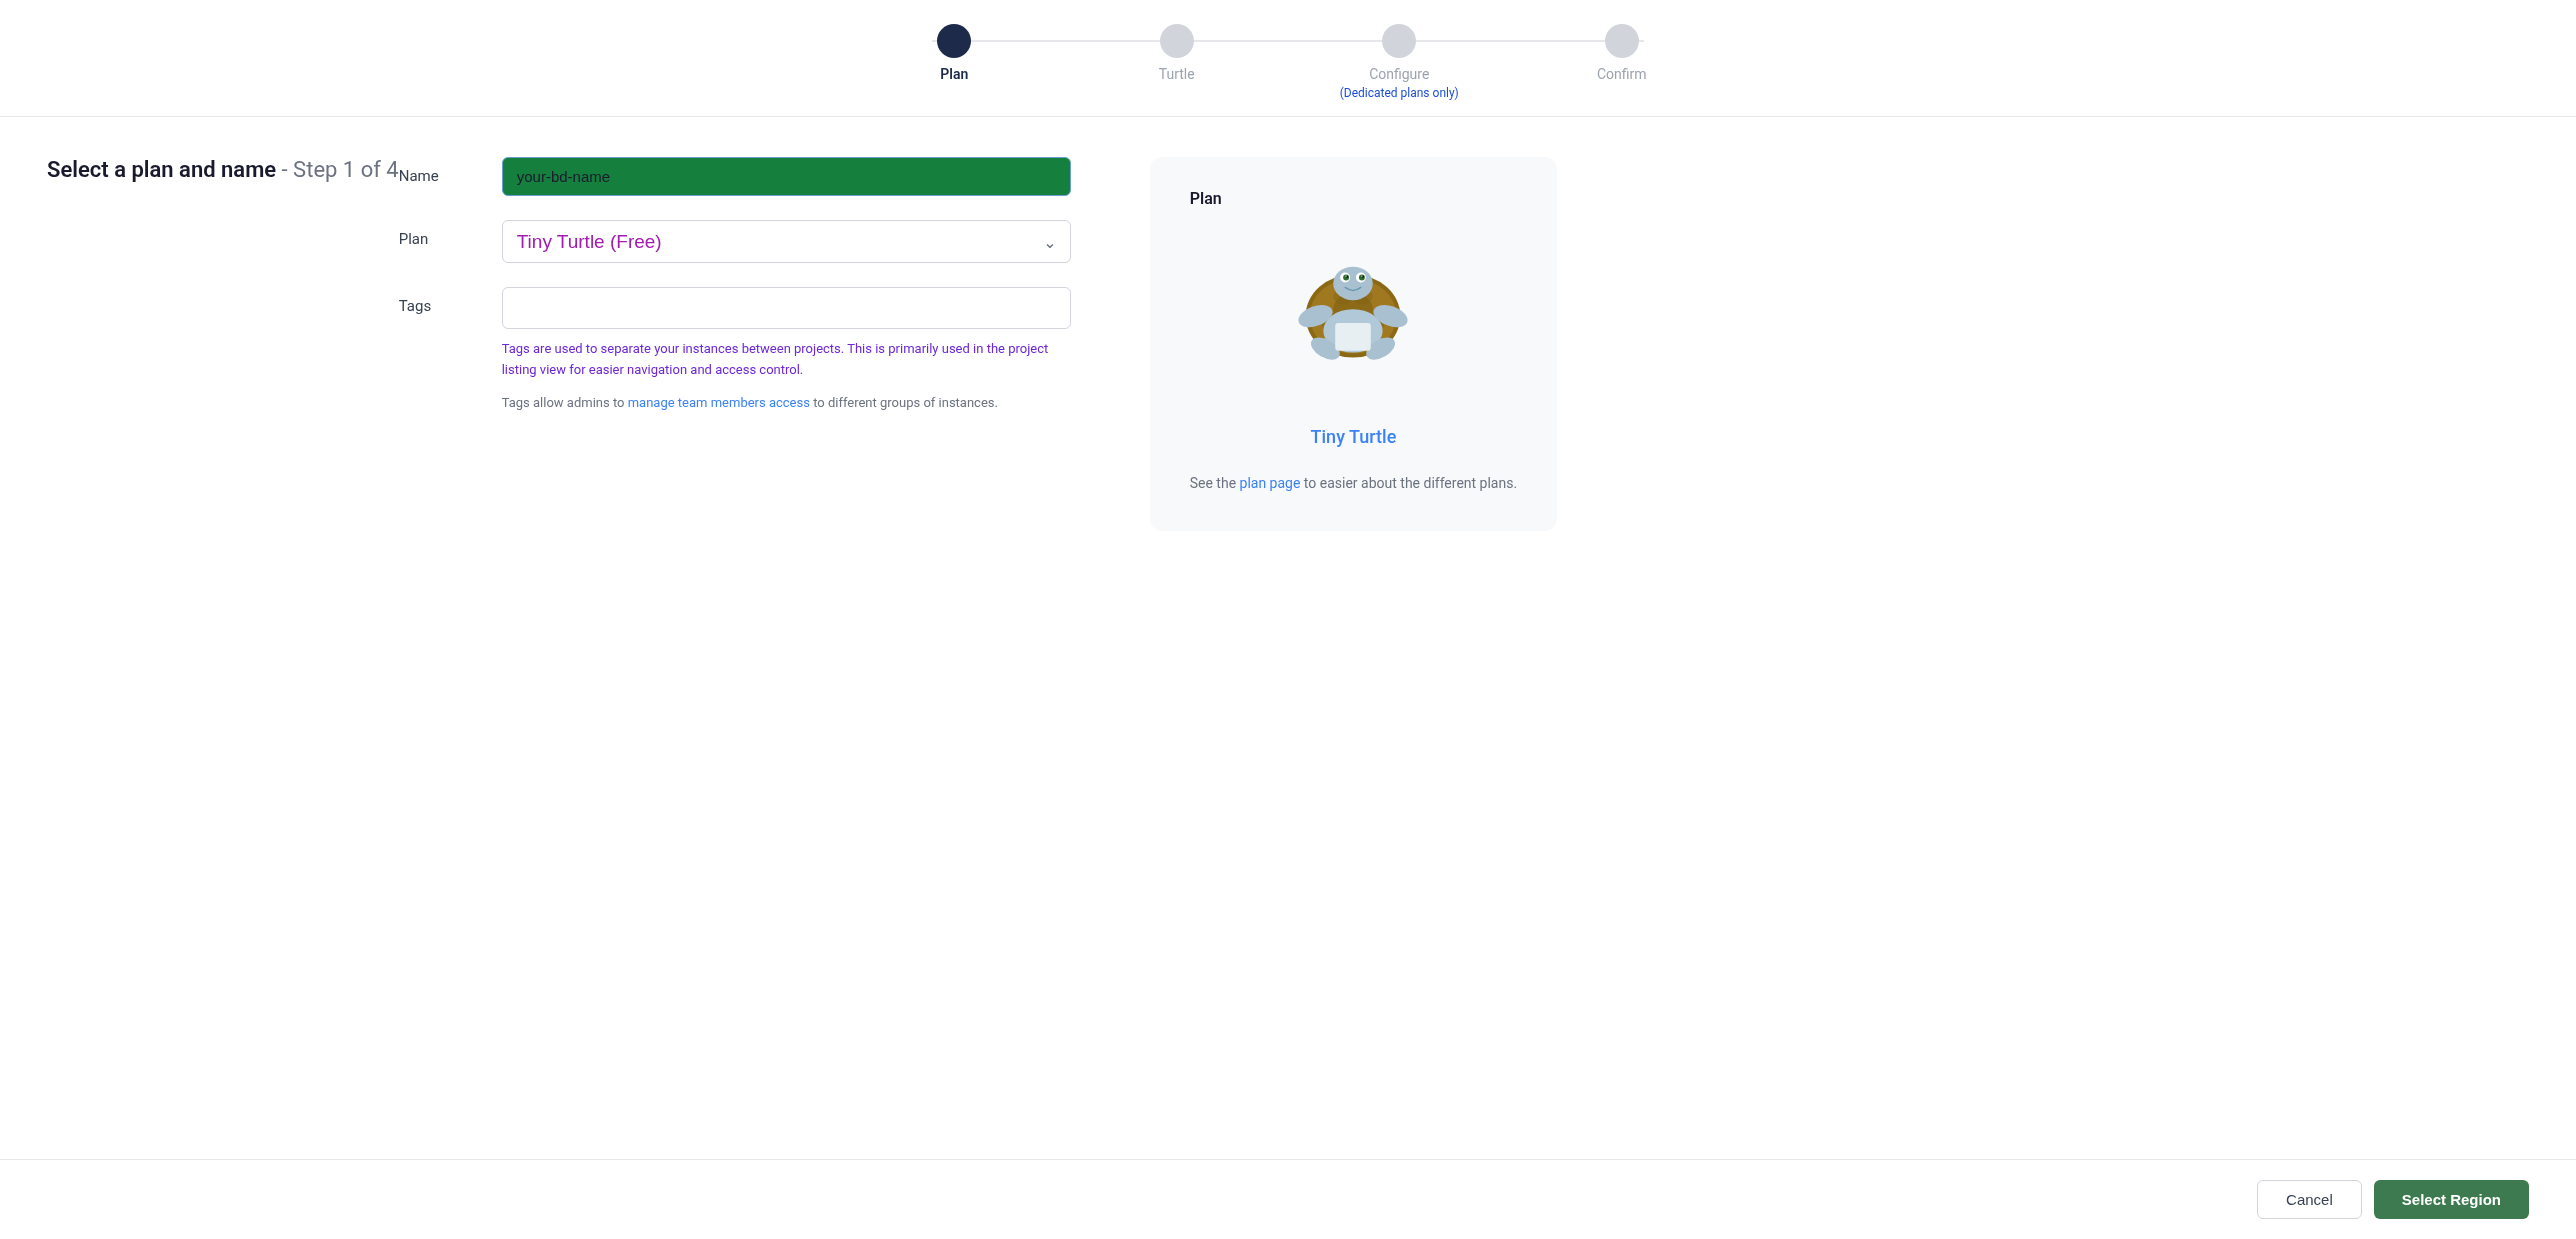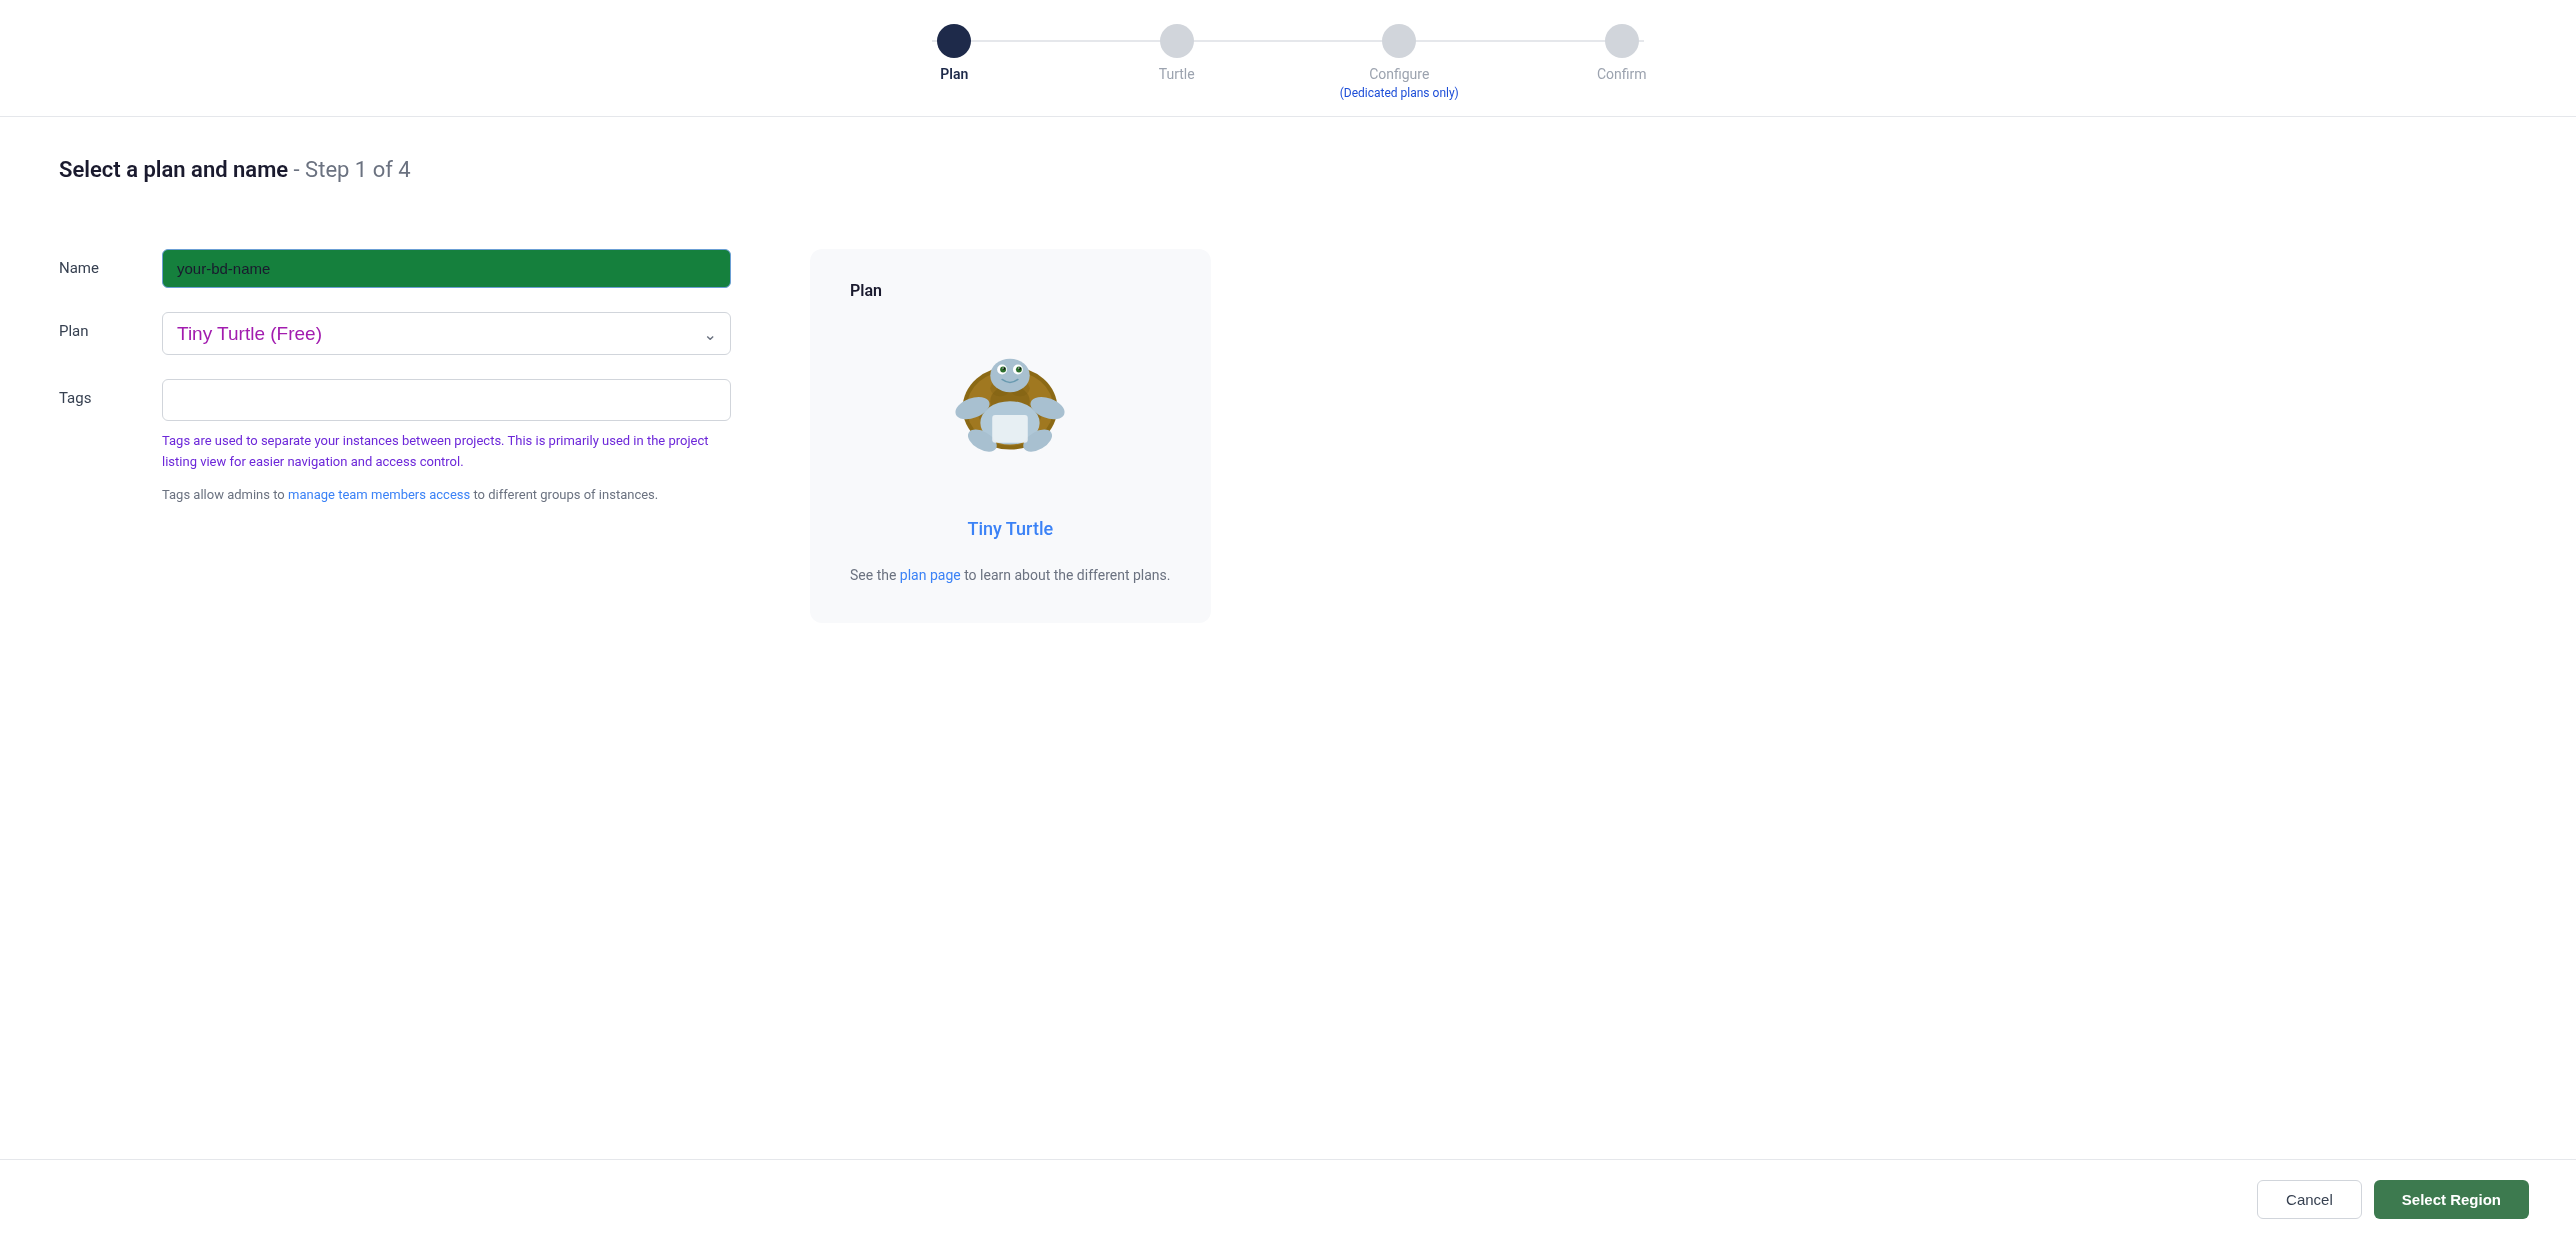--- a/index.html
+++ b/index.html
@@ -76,24 +76,23 @@
     .step-sublabel {
       font-size: 12px;
       color: #1d4ed8;
       text-align: center;
       margin-top: -4px;
     }
 
     
     .main-content {
       flex: 1;
-      padding: 40px 59px 40px;
-      display: flex;
-      flex-direction: column;
-      gap: 35px;
+      padding: 40px 47px 40px;
+      display: flex;
+      flex-direction: row;
     }
 
     .page-title {
       font-size: 22px;
       font-weight: 600;
       color: #1a1a2e;
       margin-bottom: 32px;
     }
     .page-title-step {
       font-size: 22px;
@@ -387,21 +386,21 @@
           <ellipse cx="52" cy="108" rx="16" ry="9" fill="#a8c0d0" transform="rotate(30, 52, 108)"></ellipse>
           <ellipse cx="108" cy="108" rx="16" ry="9" fill="#a8c0d0" transform="rotate(-30, 108, 108)"></ellipse>
 
           <rect x="62" y="82" width="36" height="28" rx="3" fill="white" opacity="0.7"></rect>
         </svg>
       </div>
 
       <div class="turtle-name">Tiny Turtle</div>
 
       <p class="plan-page-text">
-        <span>See the </span><a href="#">plan page</a><span> to learn about the different plans.</span>
+        <span>See the </span><a href="#">plan page</a><span> to easier about the different plans.</span>
       </p>
     </div>
 
   </div>
 </div>
 
 <div class="footer">
   <button class="btn-cancel">Cancel</button>
   <button class="btn-select-region">Select Region</button>
 </div>

